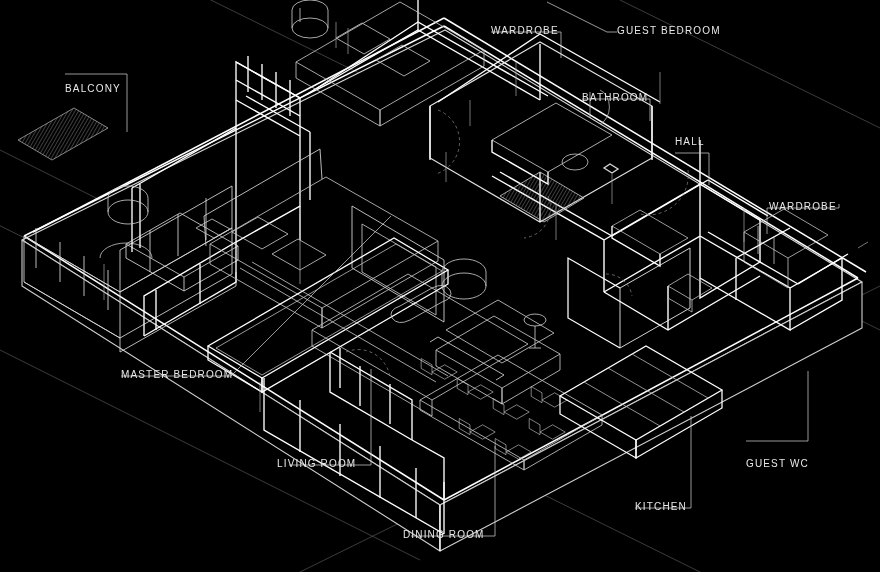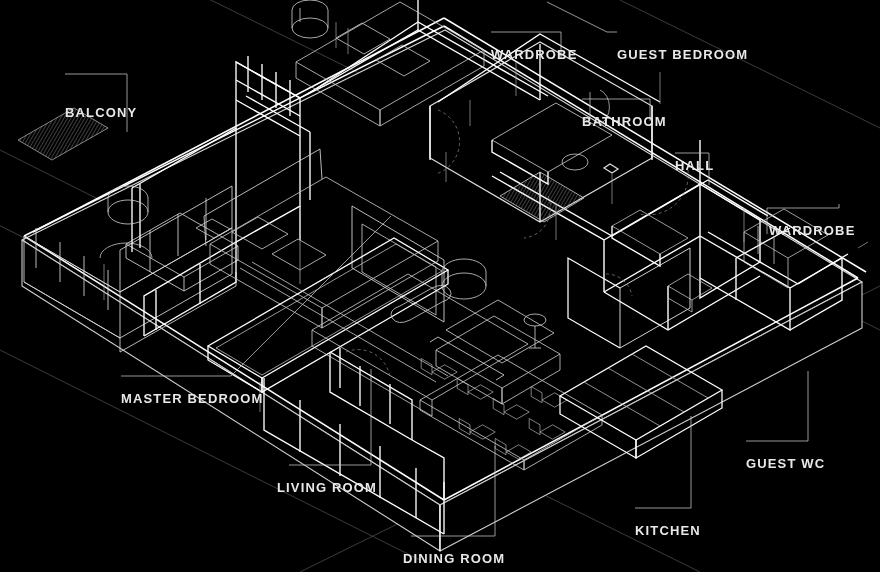--- a/index.html
+++ b/index.html
@@ -2,22 +2,22 @@
 <html><head>
 <meta charset="utf-8">
 <title>Isometric Apartment Plan</title>
 <style>
   html,body{margin:0;padding:0;background:#000;}
   body{width:880px;height:572px;overflow:hidden;
        font-family:"Liberation Sans","DejaVu Sans",sans-serif;}
   #stage{position:relative;width:880px;height:572px;background:#000;}
   #scene{position:absolute;inset:0;display:block;}
   .lbl{position:absolute;white-space:nowrap;color:#e8e8e8;
-       font-size:13px;letter-spacing:1.15px;font-weight:700;
-       text-transform:uppercase;line-height:9px;margin-top:24px;}
+       font-size:10px;letter-spacing:1.15px;font-weight:400;
+       text-transform:uppercase;line-height:9px;}
   .lbl span{display:block;}
 </style>
 </head>
 <body>
 
 <div id="stage">
 
   <svg id="scene" viewBox="0 0 880 572">
     <defs>
       <pattern id="hatch" width="3" height="3" patternUnits="userSpaceOnUse" patternTransform="rotate(30)">
@@ -351,17 +351,17 @@
     </div>
   <div class="lbl" style="left:277px; top:459px;">
       <span>LIVING ROOM</span>
     </div>
   <div class="lbl" style="left:403px; top:530px;">
       <span>DINING ROOM</span>
     </div>
   <div class="lbl" style="left:635px; top:502px;">
       <span>KITCHEN</span>
     </div>
-  <div class="lbl" style="left:746px; top:435px;">
+  <div class="lbl" style="left:746px; top:459px;">
       <span>GUEST WC</span>
     </div>
 
 </div>
 
 </body></html>

